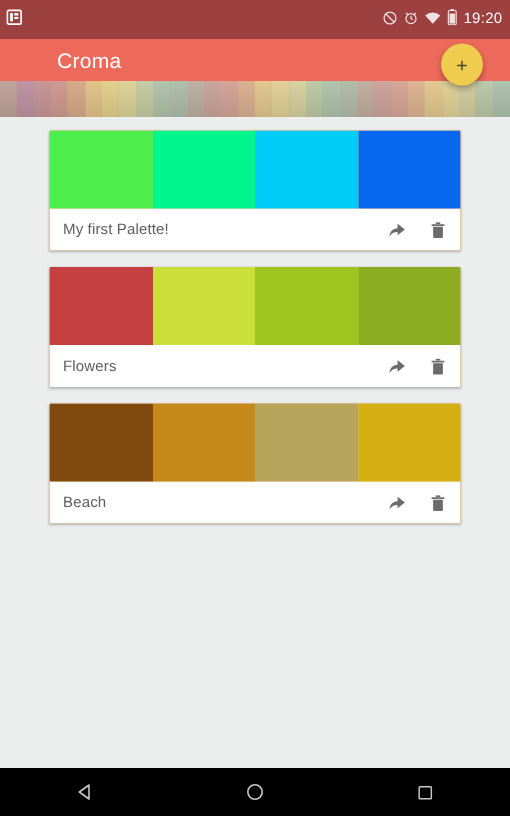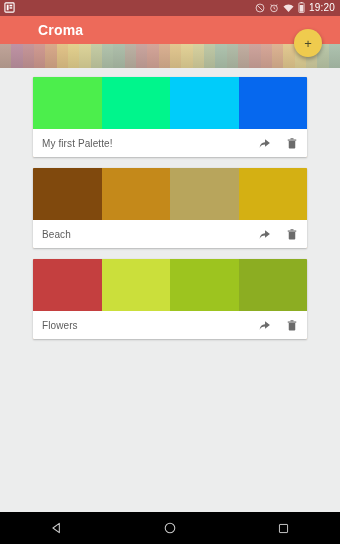--- a/index.html
+++ b/index.html
@@ -11,21 +11,21 @@
   }
   .phone {
     position: relative;
     width: 340px; height: 544px;
     background: #eceded;
     display: flex; flex-direction: column;
   }
 
   
   .statusbar {
-    height: 16px;
+    height: 26px;
     background: #9c4040;
     display: flex; align-items: center;
     padding: 0 5px 0 4px;
     flex: none;
   }
   .status-left { display: flex; align-items: center; gap: 3px; }
   .status-right {
     margin-left: auto;
     display: flex; align-items: center; gap: 4px;
   }
@@ -39,21 +39,20 @@
   }
 
   
   .appbar {
     height: 28px;
     background: #ed6a5a;
     display: flex; align-items: center;
     position: relative;
     flex: none;
     z-index: 3;
-    font-weight: bold;
   }
   .appbar-title {
     color: #ffffff;
     font-size: 14px;
     margin-left: 38px;
     letter-spacing: .2px;
   }
 
   
   .strip {
@@ -269,52 +268,52 @@
                 <rect x="9" y="1.5" width="6" height="2.2" fill="#6b6b6b"></rect>
                 <rect x="3.5" y="4" width="17" height="2.3" fill="#6b6b6b"></rect>
                 <path d="M5.5 7.2 h13 v13.4 a1.6 1.6 0 0 1 -1.6 1.6 h-9.8 a1.6 1.6 0 0 1 -1.6 -1.6 Z" fill="#6b6b6b"></path>
               </svg>
             </button>
           </div>
         </div>
       </div>
       <div class="card">
         <div class="swatches">
+          <div class="swatch" style="background: rgb(196, 63, 63);"></div>
+          <div class="swatch" style="background: rgb(203, 223, 59);"></div>
+          <div class="swatch" style="background: rgb(157, 196, 31);"></div>
+          <div class="swatch" style="background: rgb(140, 173, 34);"></div>
+        </div>
+        <div class="card-footer">
+          <span class="card-title">Flowers</span>
+          <div class="card-actions">
+            <button class="icon-btn">
+              <svg width="13" height="13" viewBox="0 0 24 24">
+                <path d="M13 4 L22 11 L13 18 L13 14 C8 14 5 16 3 20 C3.6 13.5 7 10 13 9.6 Z" fill="#6b6b6b"></path>
+              </svg>
+            </button>
+            <button class="icon-btn">
+              <svg width="12" height="13" viewBox="0 0 24 24">
+                <rect x="9" y="1.5" width="6" height="2.2" fill="#6b6b6b"></rect>
+                <rect x="3.5" y="4" width="17" height="2.3" fill="#6b6b6b"></rect>
+                <path d="M5.5 7.2 h13 v13.4 a1.6 1.6 0 0 1 -1.6 1.6 h-9.8 a1.6 1.6 0 0 1 -1.6 -1.6 Z" fill="#6b6b6b"></path>
+              </svg>
+            </button>
+          </div>
+        </div>
+      </div>
+      <div class="card">
+        <div class="swatches">
           <div class="swatch" style="background: rgb(128, 73, 13);"></div>
           <div class="swatch" style="background: rgb(196, 137, 26);"></div>
           <div class="swatch" style="background: rgb(184, 165, 92);"></div>
           <div class="swatch" style="background: rgb(212, 176, 19);"></div>
         </div>
         <div class="card-footer">
           <span class="card-title">Beach</span>
-          <div class="card-actions">
-            <button class="icon-btn">
-              <svg width="13" height="13" viewBox="0 0 24 24">
-                <path d="M13 4 L22 11 L13 18 L13 14 C8 14 5 16 3 20 C3.6 13.5 7 10 13 9.6 Z" fill="#6b6b6b"></path>
-              </svg>
-            </button>
-            <button class="icon-btn">
-              <svg width="12" height="13" viewBox="0 0 24 24">
-                <rect x="9" y="1.5" width="6" height="2.2" fill="#6b6b6b"></rect>
-                <rect x="3.5" y="4" width="17" height="2.3" fill="#6b6b6b"></rect>
-                <path d="M5.5 7.2 h13 v13.4 a1.6 1.6 0 0 1 -1.6 1.6 h-9.8 a1.6 1.6 0 0 1 -1.6 -1.6 Z" fill="#6b6b6b"></path>
-              </svg>
-            </button>
-          </div>
-        </div>
-      </div>
-      <div class="card">
-        <div class="swatches">
-          <div class="swatch" style="background: rgb(196, 63, 63);"></div>
-          <div class="swatch" style="background: rgb(203, 223, 59);"></div>
-          <div class="swatch" style="background: rgb(157, 196, 31);"></div>
-          <div class="swatch" style="background: rgb(140, 173, 34);"></div>
-        </div>
-        <div class="card-footer">
-          <span class="card-title">Flowers</span>
           <div class="card-actions">
             <button class="icon-btn">
               <svg width="13" height="13" viewBox="0 0 24 24">
                 <path d="M13 4 L22 11 L13 18 L13 14 C8 14 5 16 3 20 C3.6 13.5 7 10 13 9.6 Z" fill="#6b6b6b"></path>
               </svg>
             </button>
             <button class="icon-btn">
               <svg width="12" height="13" viewBox="0 0 24 24">
                 <rect x="9" y="1.5" width="6" height="2.2" fill="#6b6b6b"></rect>
                 <rect x="3.5" y="4" width="17" height="2.3" fill="#6b6b6b"></rect>

